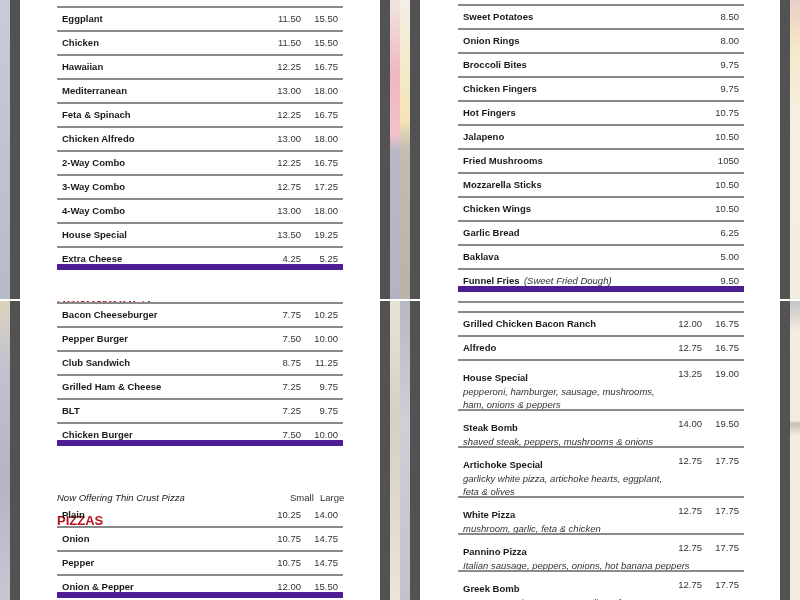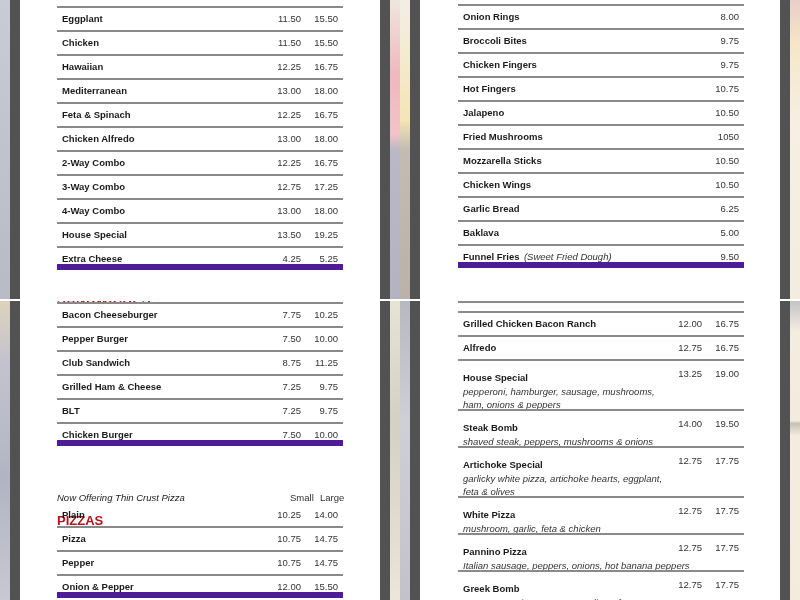--- a/index.html
+++ b/index.html
@@ -83,20 +83,21 @@
   </div>
   <div class="bar r"></div>
   <div class="photo r"></div>
 </div>
 
 <div class="tile tr">
   <div class="photo l"></div>
   <div class="bar l"></div>
   <div class="card">
     <div class="menu" style="top:4px; left:38px;">
+      <div class="row simple"><span class="name">Sweet Potatoes</span><span class="p2">8.50</span></div>
       <div class="row simple"><span class="name">Onion Rings</span><span class="p2">8.00</span></div>
       <div class="row simple"><span class="name">Broccoli Bites</span><span class="p2">9.75</span></div>
       <div class="row simple"><span class="name">Chicken Fingers</span><span class="p2">9.75</span></div>
       <div class="row simple"><span class="name">Hot Fingers</span><span class="p2">10.75</span></div>
       <div class="row simple"><span class="name">Jalapeno</span><span class="p2">10.50</span></div>
       <div class="row simple"><span class="name">Fried Mushrooms</span><span class="p2">1050</span></div>
       <div class="row simple"><span class="name">Mozzarella Sticks</span><span class="p2">10.50</span></div>
       <div class="row simple"><span class="name">Chicken Wings</span><span class="p2">10.50</span></div>
       <div class="row simple"><span class="name">Garlic Bread</span><span class="p2">6.25</span></div>
       <div class="row simple"><span class="name">Baklava</span><span class="p2">5.00</span></div>
@@ -121,21 +122,21 @@
       <div class="row simple last"><span class="name">Chicken Burger</span><span class="p1">7.50</span><span class="p2">10.00</span></div>
     </div>
 
     <div class="section-title" style="left:37px; top:176px;">PIZZAS</div>
     <div class="section-sub" style="left:37px; top:191px;">Now Offering Thin Crust Pizza</div>
     <div class="col-head" style="left:270px; top:191px;">Small</div>
     <div class="col-head" style="left:300px; top:191px;">Large</div>
 
     <div class="menu" style="top:203px;">
       <div class="row simple" style="border-top:none;height:22px;"><span class="name">Plain</span><span class="p1">10.25</span><span class="p2">14.00</span></div>
-      <div class="row simple"><span class="name">Pizza</span><span class="p1">10.75</span><span class="p2">14.75</span></div>
+      <div class="row simple"><span class="name">Onion</span><span class="p1">10.75</span><span class="p2">14.75</span></div>
       <div class="row simple"><span class="name">Pepper</span><span class="p1">10.75</span><span class="p2">14.75</span></div>
       <div class="row simple last"><span class="name">Onion &amp; Pepper</span><span class="p1">12.00</span><span class="p2">15.50</span></div>
     </div>
   </div>
   <div class="bar r"></div>
   <div class="photo r"></div>
 </div>
 
 <div class="tile br">
   <div class="photo l"></div>

